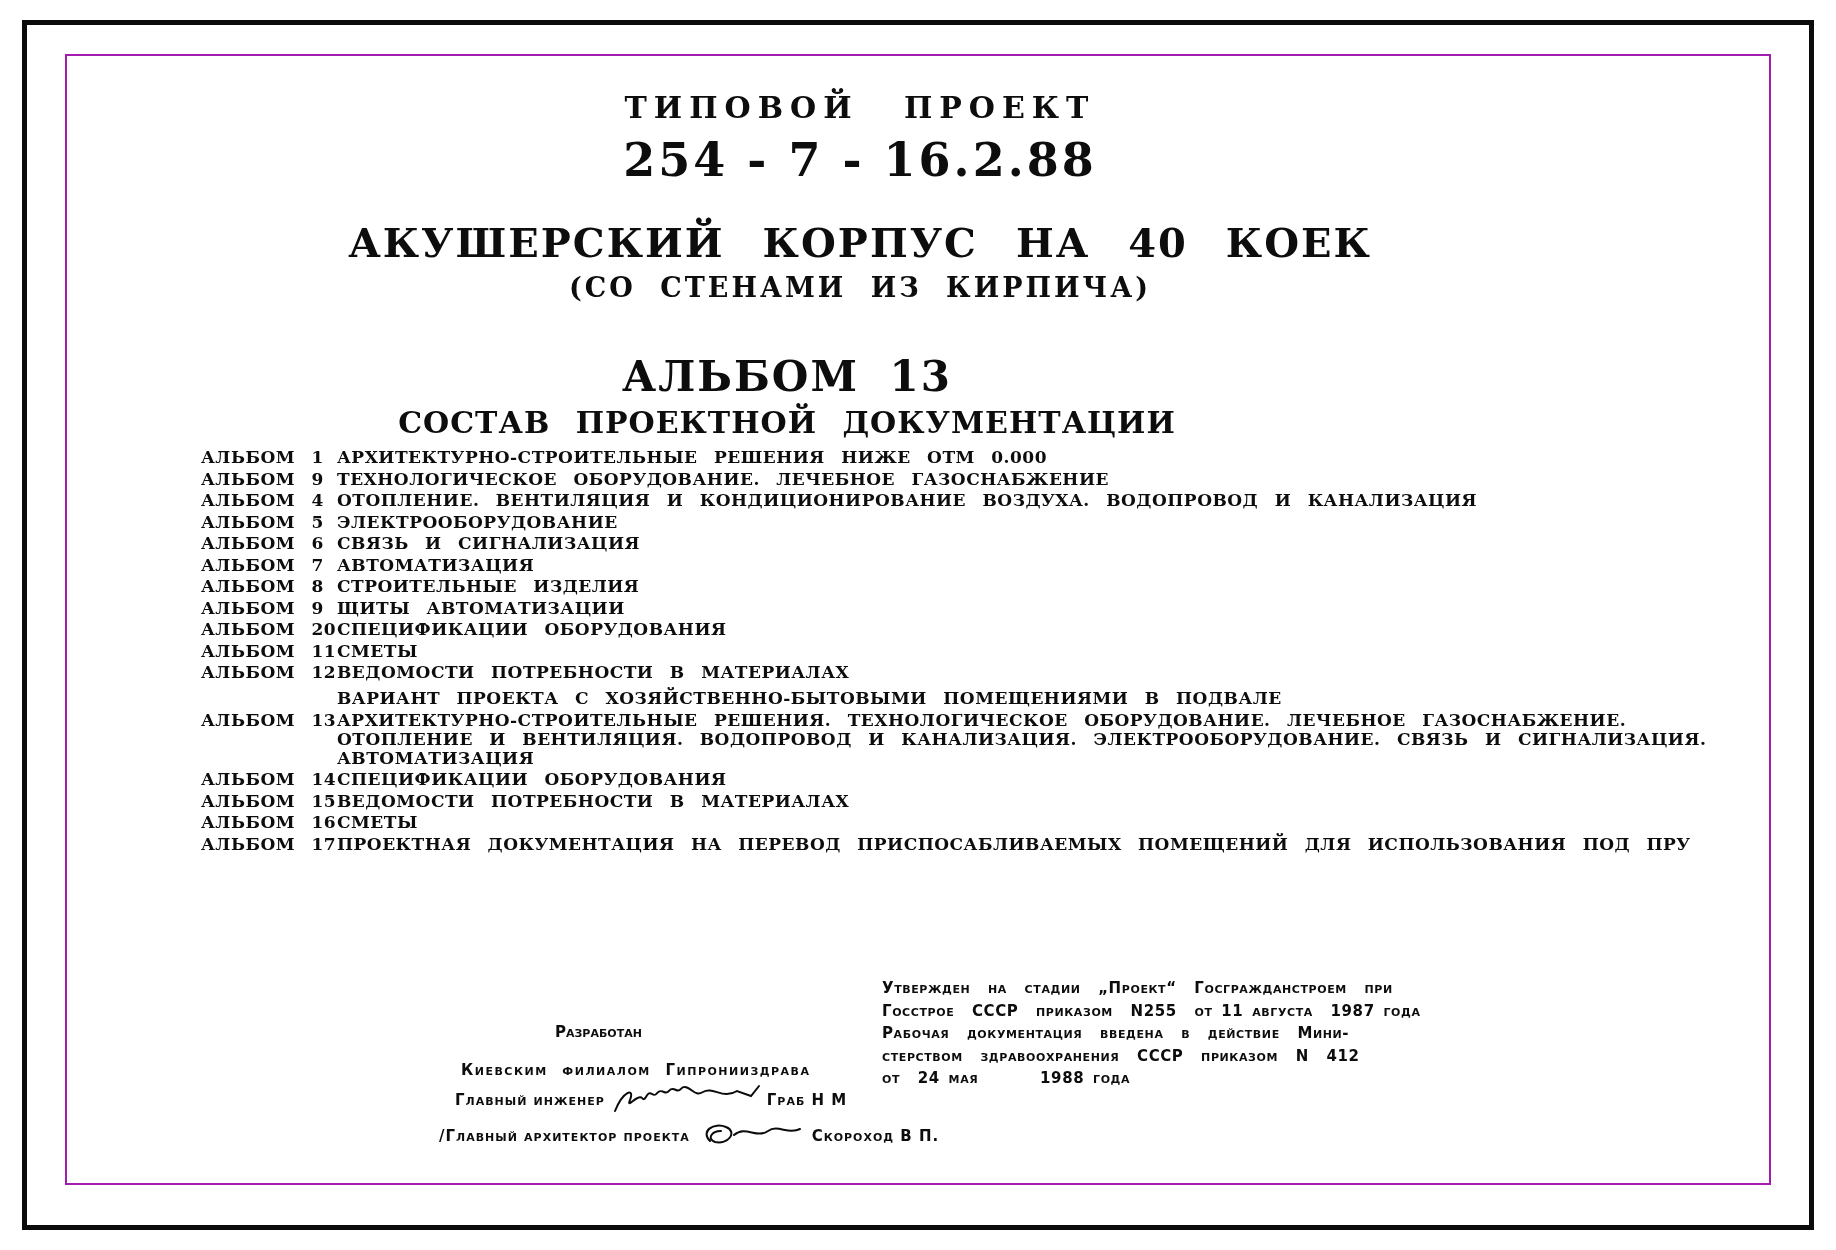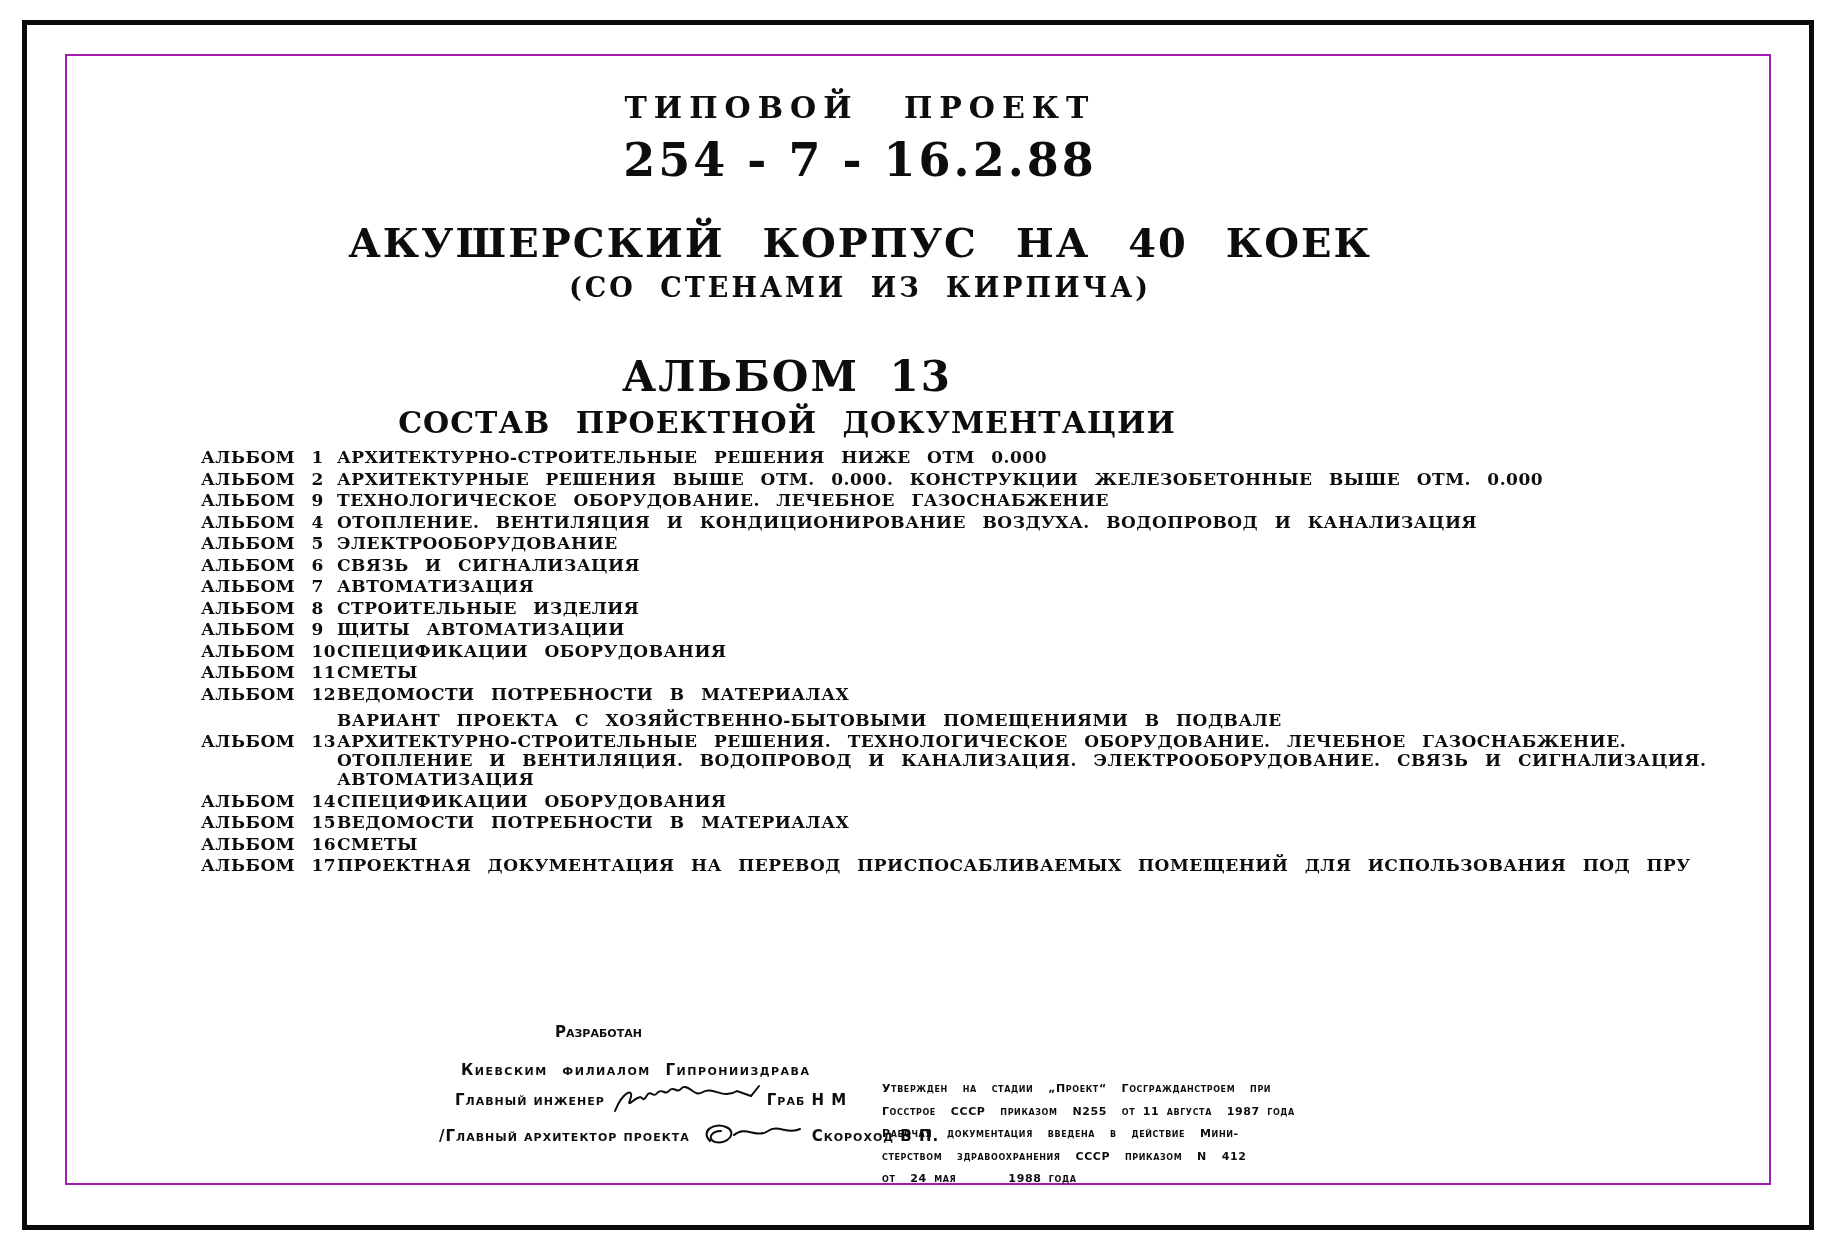--- a/index.html
+++ b/index.html
@@ -52,22 +52,22 @@
     font-size:15px;line-height:21px;
   }
   .dev-heading{margin-left:180px;}
   .dev-org{margin-left:86px;margin-top:17px;letter-spacing:1.5px;word-spacing:8px;}
   .dev-row{display:flex;align-items:center;margin-left:80px;margin-top:2px;letter-spacing:1px;}
   .dev-row.architect{margin-left:64px;}
   .sig{flex:0 0 auto;margin:0 6px;}
   .sig svg{display:block;}
   
   .appr-block{
-    position:absolute;left:815px;top:1022px;width:560px;
-    font-size:11px;line-height:22.5px;letter-spacing:0.6px;word-spacing:3px;
+    position:absolute;left:815px;top:921px;width:560px;
+    font-size:15px;line-height:22.5px;letter-spacing:0.6px;word-spacing:3px;
   }
   .appr-line{white-space:pre;}
 </style>
 </head>
 <body>
 
 <div class="frame-outer">
   <div class="frame-inner">
 
     <div class="headings">
@@ -79,24 +79,20 @@
 
     <div class="album-head">
       <div class="a-title">АЛЬБОМ  13</div>
       <div class="a-subtitle">СОСТАВ  ПРОЕКТНОЙ  ДОКУМЕНТАЦИИ</div>
     </div>
 
     <div class="album-list">
       <div class="row">
         <div class="lbl">АЛЬБОМ 1</div>
         <div class="txt">АРХИТЕКТУРНО-СТРОИТЕЛЬНЫЕ РЕШЕНИЯ НИЖЕ ОТМ 0.000</div>
-      </div>
-      <div class="row">
-        <div class="lbl">АЛЬБОМ 2</div>
-        <div class="txt">АРХИТЕКТУРНЫЕ РЕШЕНИЯ ВЫШЕ ОТМ. 0.000. КОНСТРУКЦИИ ЖЕЛЕЗОБЕТОННЫЕ ВЫШЕ ОТМ. 0.000</div>
       </div>
       <div class="row">
         <div class="lbl">АЛЬБОМ 9</div>
         <div class="txt">ТЕХНОЛОГИЧЕСКОЕ ОБОРУДОВАНИЕ. ЛЕЧЕБНОЕ ГАЗОСНАБЖЕНИЕ</div>
       </div>
       <div class="row">
         <div class="lbl">АЛЬБОМ 4</div>
         <div class="txt">ОТОПЛЕНИЕ. ВЕНТИЛЯЦИЯ И КОНДИЦИОНИРОВАНИЕ ВОЗДУХА. ВОДОПРОВОД И КАНАЛИЗАЦИЯ</div>
       </div>
       <div class="row">
@@ -113,21 +109,21 @@
       </div>
       <div class="row">
         <div class="lbl">АЛЬБОМ 8</div>
         <div class="txt">СТРОИТЕЛЬНЫЕ ИЗДЕЛИЯ</div>
       </div>
       <div class="row">
         <div class="lbl">АЛЬБОМ 9</div>
         <div class="txt">ЩИТЫ АВТОМАТИЗАЦИИ</div>
       </div>
       <div class="row">
-        <div class="lbl">АЛЬБОМ 10</div>
+        <div class="lbl">АЛЬБОМ 20</div>
         <div class="txt">СПЕЦИФИКАЦИИ ОБОРУДОВАНИЯ</div>
       </div>
       <div class="row">
         <div class="lbl">АЛЬБОМ 11</div>
         <div class="txt">СМЕТЫ</div>
       </div>
       <div class="row">
         <div class="lbl">АЛЬБОМ 12</div>
         <div class="txt">ВЕДОМОСТИ ПОТРЕБНОСТИ В МАТЕРИАЛАХ</div>
       </div>

